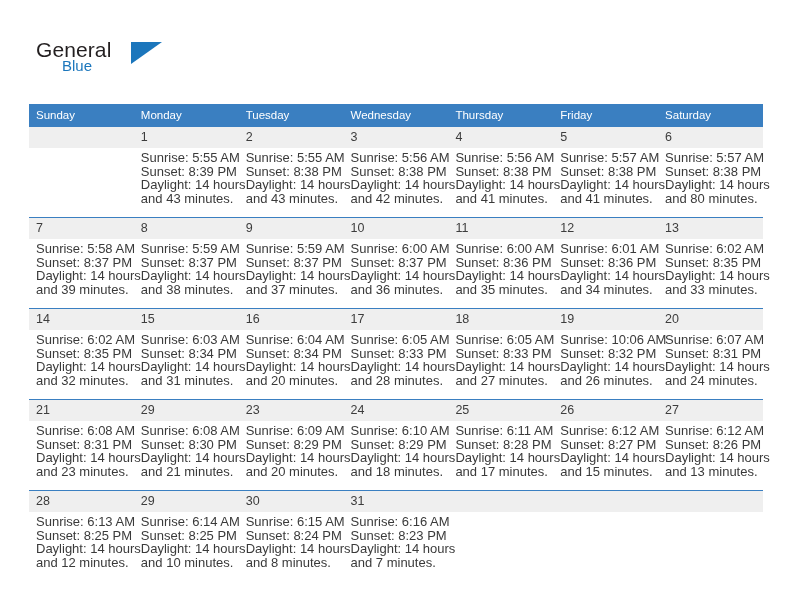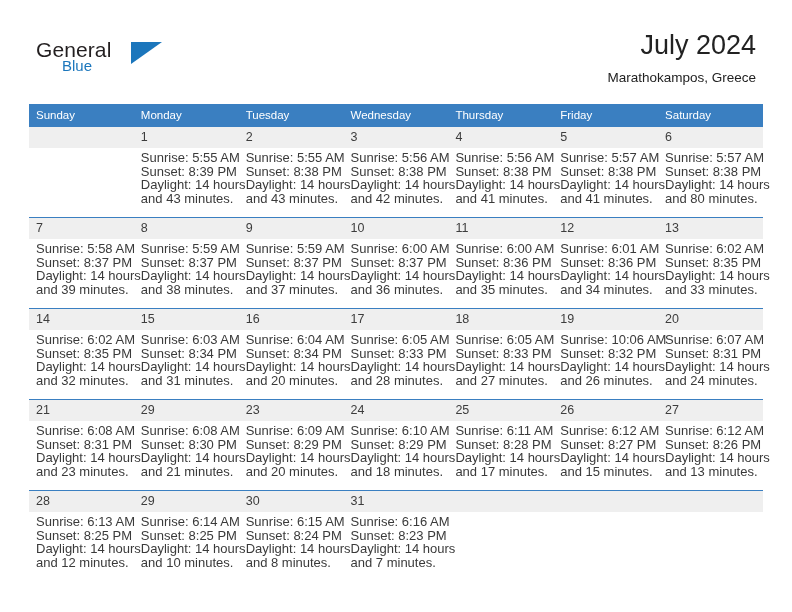--- a/index.html
+++ b/index.html
@@ -148,24 +148,20 @@
 <div class="page">
 
   <div class="header">
 
     <div class="brand">
       <span class="brand-general">General</span>
       <span class="brand-flag"></span>
       <span class="brand-blue">Blue</span>
     </div>
 
-    <div class="title-block">
-      <div class="month-title">July 2024</div>
-      <div class="location">Marathokampos, Greece</div>
-    </div>
 
   </div>
 
   <table class="calendar">
     <thead>
       <tr id="weekday-row">
           <th>Sunday</th>
           <th>Monday</th>
           <th>Tuesday</th>
           <th>Wednesday</th>

